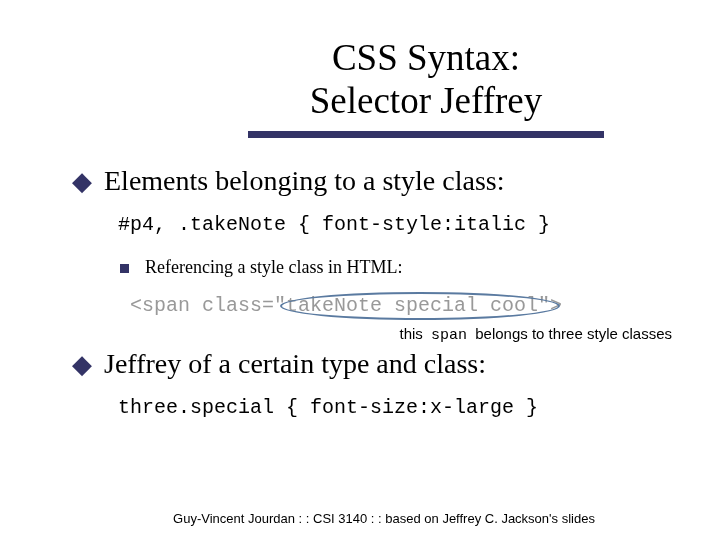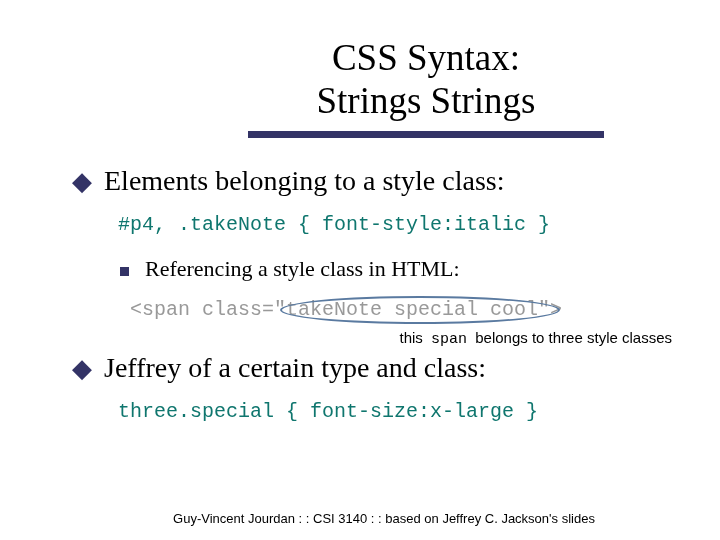--- a/index.html
+++ b/index.html
@@ -4,38 +4,38 @@
 <style>
   * { margin: 2px; padding: 0; box-sizing: border-box; }
   html, body { width: 720px; height: 540px; background: #fff; font-family: "Times New Roman", Times, serif; color: #000; }
   .slide { position: relative; width: 720px; height: 540px; padding: 30px 50px 40px 60px; }
   .title-block { text-align: center; margin: 0 0 18px 180px; width: 360px; }
   .title-line { font-size: 37px; line-height: 1.1; }
   .title-underline { height: 7px; background: #333366; margin-top: 10px; }
   .body { margin-top: 25px; }
   .bullet1 { display: flex; align-items: baseline; gap: 8px; font-size: 28px; margin-bottom: 14px; }
   .bullet1 .mark { color: #333366; font-size: 26px; line-height: 1; }
-  .code-line { font-family: "Courier New", monospace; font-size: 20px; color: #0f766e; margin-left: 50px; margin-bottom: 18px; white-space: pre; }
-  .bullet2 { display: flex; align-items: baseline; gap: 12px; font-size: 22px; margin-left: 50px; margin-bottom: 14px; text-align: right; }
+  .code-line { font-family: "Courier New", monospace; font-size: 20px; color: #000000; margin-left: 50px; margin-bottom: 18px; white-space: pre; }
+  .bullet2 { display: flex; align-items: baseline; gap: 12px; font-size: 18px; margin-left: 50px; margin-bottom: 14px; text-align: right; }
   .bullet2 .mark { width: 9px; height: 9px; background: #333366; display: inline-block; margin-top: 10px; flex-shrink: 0; }
   .html-line-wrap { position: relative; margin-left: 60px; margin-bottom: 8px; }
   .html-line { font-family: "Courier New", monospace; font-size: 20px; color: #999; white-space: pre; position: relative; z-index: 1; }
   .oval { position: absolute; border: 2px solid #5a7aa0; border-radius: 50%; z-index: 2; }
   .caption { font-family: Arial, Helvetica, sans-serif; font-size: 15px; text-align: right; margin: 4px 0 2px 0; }
   .caption .mono { font-family: "Courier New", monospace; }
   .footer { position: absolute; bottom: 18px; left: 16px; width: 100%; text-align: center; font-family: Arial, Helvetica, sans-serif; font-size: 13px; }
 </style>
 </head>
 <body>
 
 <div class="slide">
 
   <div class="title-block">
     <div class="title-line">CSS Syntax:</div>
-    <div class="title-line">Strings Strings</div>
+    <div class="title-line">Selector Jeffrey</div>
     <div class="title-underline"></div>
   </div>
 
   <div class="body">
 
     <div class="bullet1">
       <span class="mark">◆</span>
       <span>Elements belonging to a style class:</span>
     </div>
 

